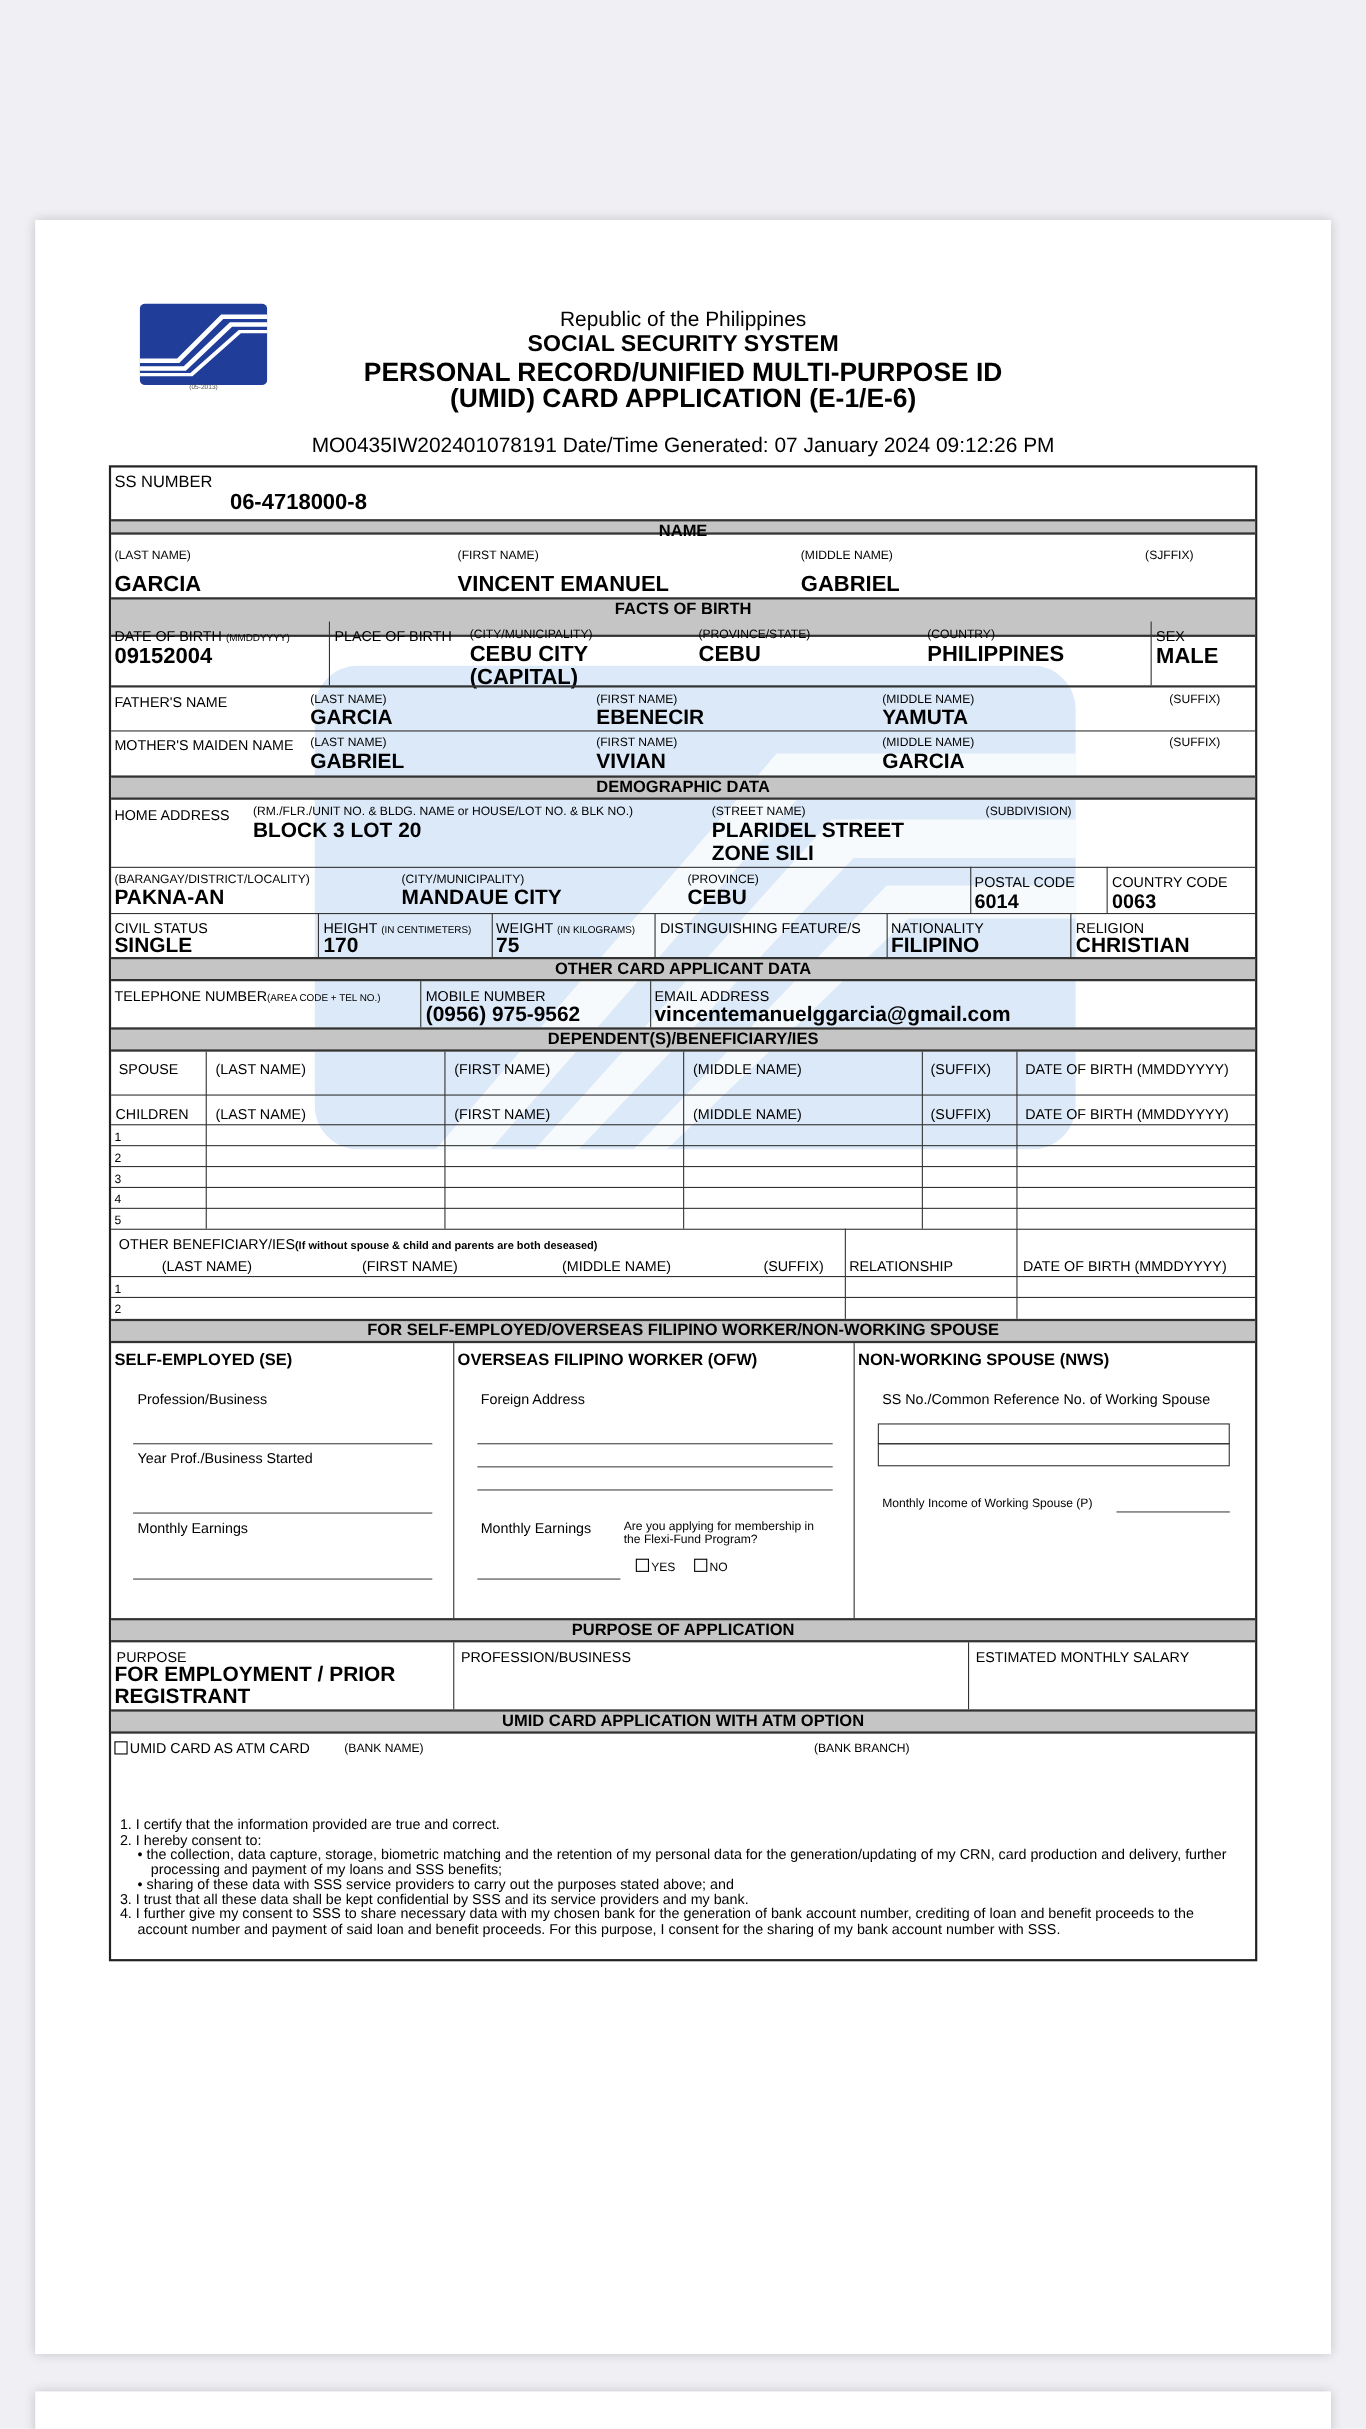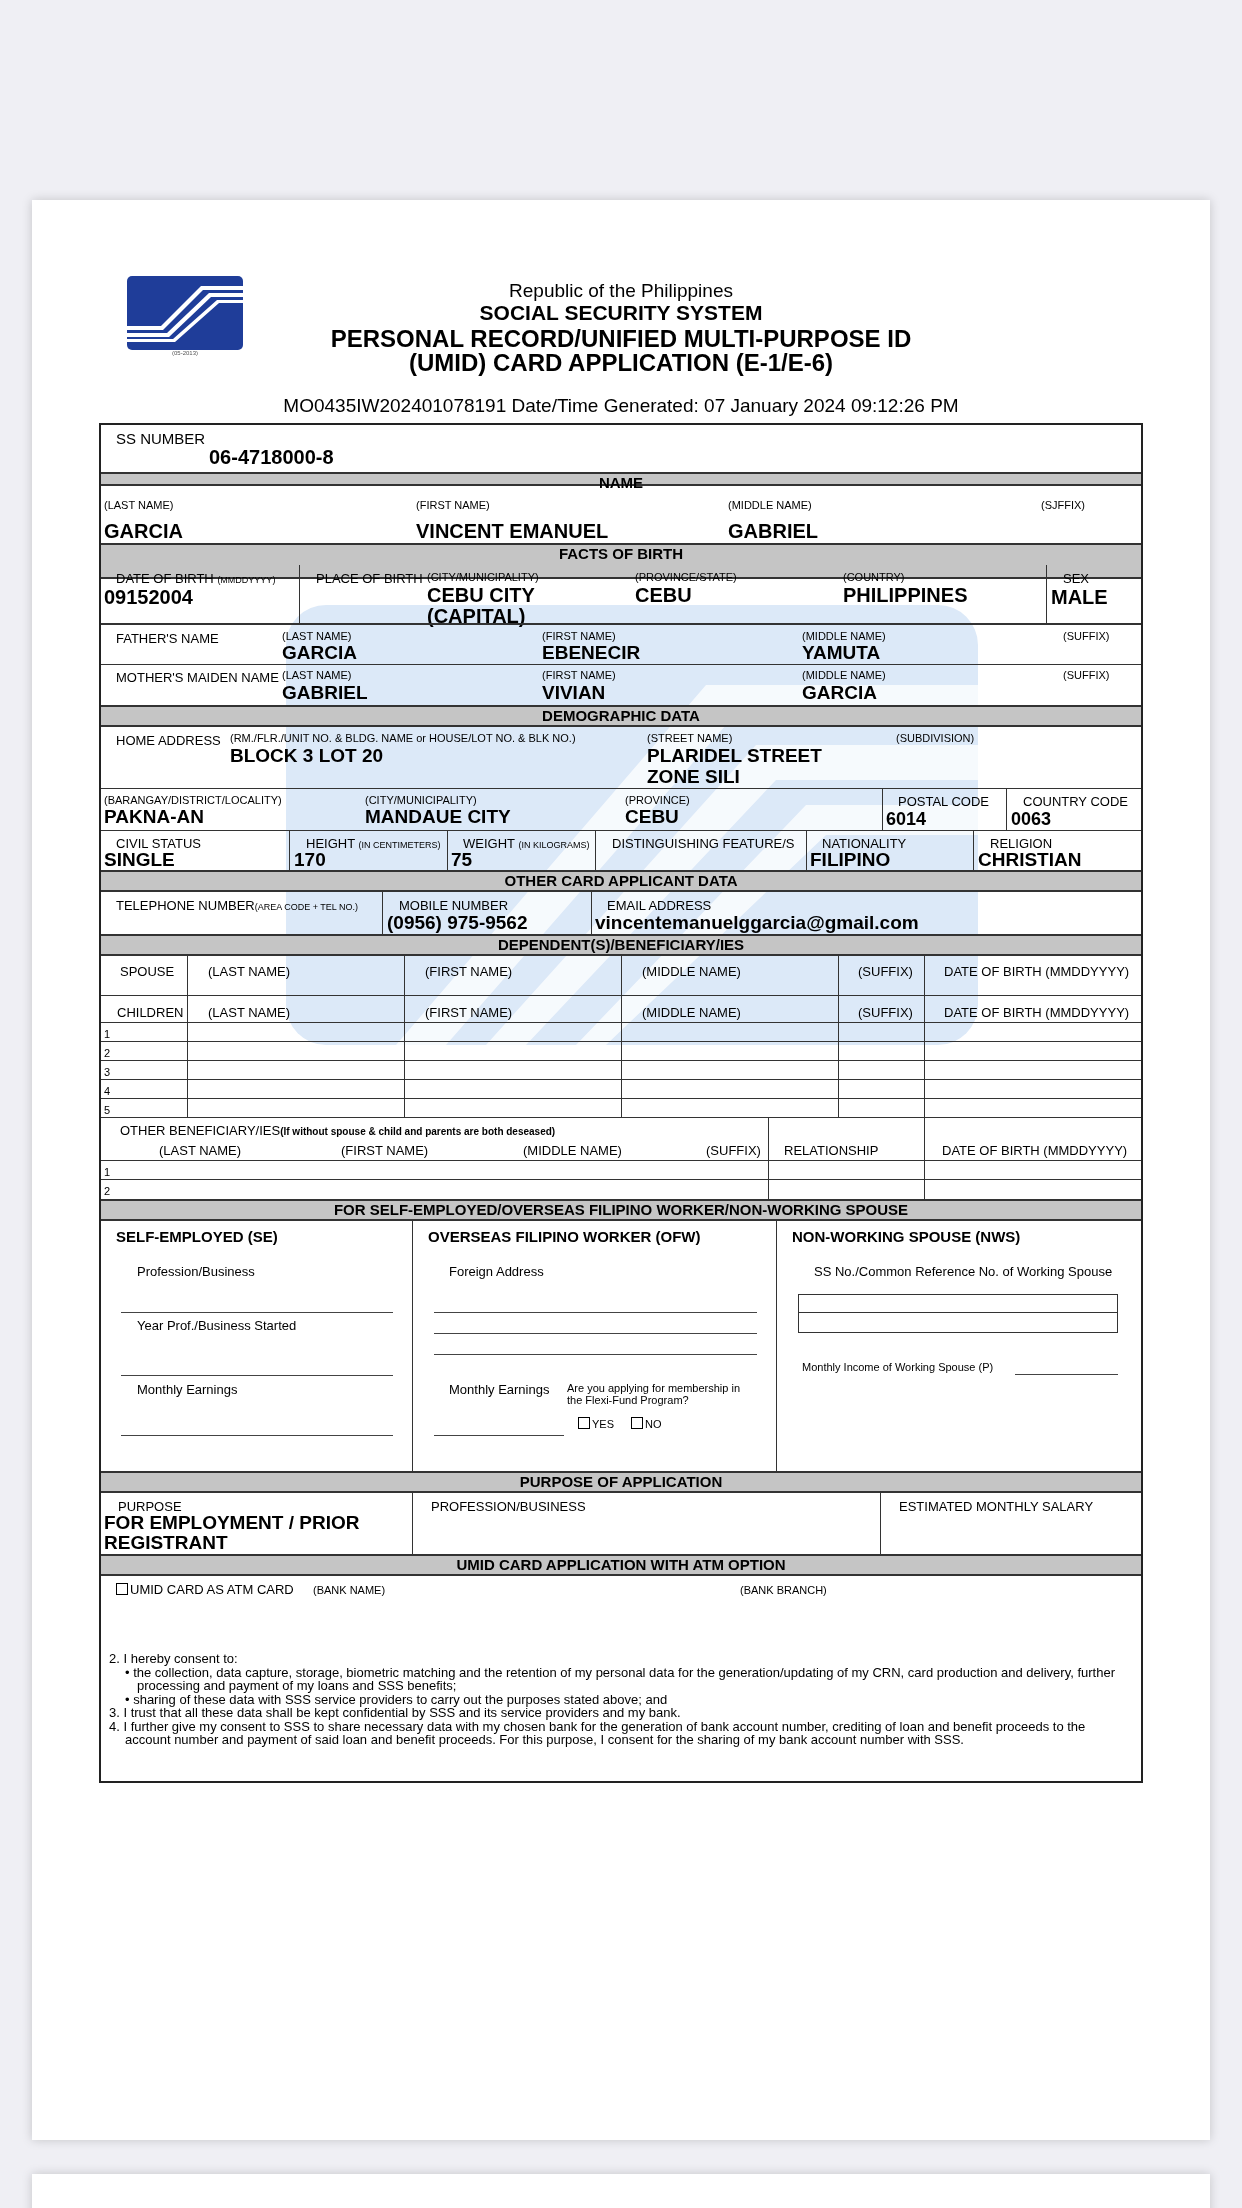--- a/index.html
+++ b/index.html
@@ -13,21 +13,21 @@
   .h1 { top:280px; font-size:19px; }
   .h2 { top:301px; font-size:21px; font-weight:bold; }
   .h3 { top:325px; font-size:24px; font-weight:bold; }
   .h4 { top:349px; font-size:24px; font-weight:bold; }
   .gen { top:395px; font-size:19px; left:0; width:1242px; text-align:center; }
   .form { position:absolute; left:99px; top:423px; width:1044px; height:1360px; border:2px solid #222; box-sizing:border-box; }
   .watermark { position:absolute; left:285px; top:603px; width:692px; height:440px; }
   .hl { position:absolute; left:0; width:100%; height:0; border-top:2px solid #333; }
   .vl { position:absolute; width:0; border-left:1.5px solid #333; }
   .band { position:absolute; left:0; width:100%; background:#c5c5c5; border-top:2px solid #333; border-bottom:2px solid #333; box-sizing:border-box; text-align:center; font-weight:bold; font-size:15px; line-height:18px; }
-  .lbl { position:absolute; font-size:13px; white-space:nowrap;margin-left:12px; }
+  .lbl { position:absolute; font-size:13px; white-space:nowrap; }
   .sm { position:absolute; font-size:11px; white-space:nowrap; }
   .xs { font-size:9px; }
   .val { position:absolute; font-size:20px; font-weight:bold; white-space:nowrap; line-height:21px; }
   .val2 { position:absolute; font-size:19px; font-weight:bold; white-space:nowrap; line-height:20px; }
   .num { position:absolute; font-size:11px; }
   .uline { position:absolute; height:0; border-top:1.5px solid #444; }
   .cb { display:inline-block; width:10px; height:10px; border:1.2px solid #000; vertical-align:-1px; margin-right:2px; }
   .cert { position:absolute; left:8px; top:1227px; width:1020px; font-size:13px; line-height:13.5px; }
   .cert div { white-space:nowrap; }
   .cert .ind { padding-left:16px; }
@@ -244,20 +244,21 @@
   <div class="lbl" style="left:318px;top:1074px;">PROFESSION/BUSINESS</div>
   <div class="vl" style="left:779px;top:1068px;height:61px;"></div>
   <div class="lbl" style="left:786px;top:1074px;">ESTIMATED MONTHLY SALARY</div>
 
   <div class="band" style="top:1129px;height:22px;">UMID CARD APPLICATION WITH ATM OPTION</div>
   <div class="lbl" style="left:3px;top:1157px;"><span class="cb"></span><span>UMID CARD AS ATM CARD</span></div>
   <div class="sm" style="left:212px;top:1159px;">(BANK NAME)</div>
   <div class="sm" style="left:639px;top:1159px;">(BANK BRANCH)</div>
 
   <div class="cert">
+    <div>1.  I certify that the information provided are true and correct.</div>
     <div>2.  I hereby consent to:</div>
     <div class="bul">•   the collection, data capture, storage, biometric matching and the retention of my personal data for the generation/updating of my CRN, card production and delivery, further processing and payment of my loans and SSS benefits;</div>
     <div class="bul">•   sharing of these data with SSS service providers to carry out the purposes stated above; and</div>
     <div>3.  I trust that all these data shall be kept confidential by SSS and its service providers and my bank.</div>
     <div>4.  I further give my consent to SSS to share necessary data with my chosen bank for the generation of bank account number, crediting of loan and benefit proceeds to the</div>
     <div class="ind">account number and payment of said loan and benefit proceeds. For this purpose, I consent for the sharing of my bank account number with SSS.</div>
   </div>
 </div>
 
 </body></html>

